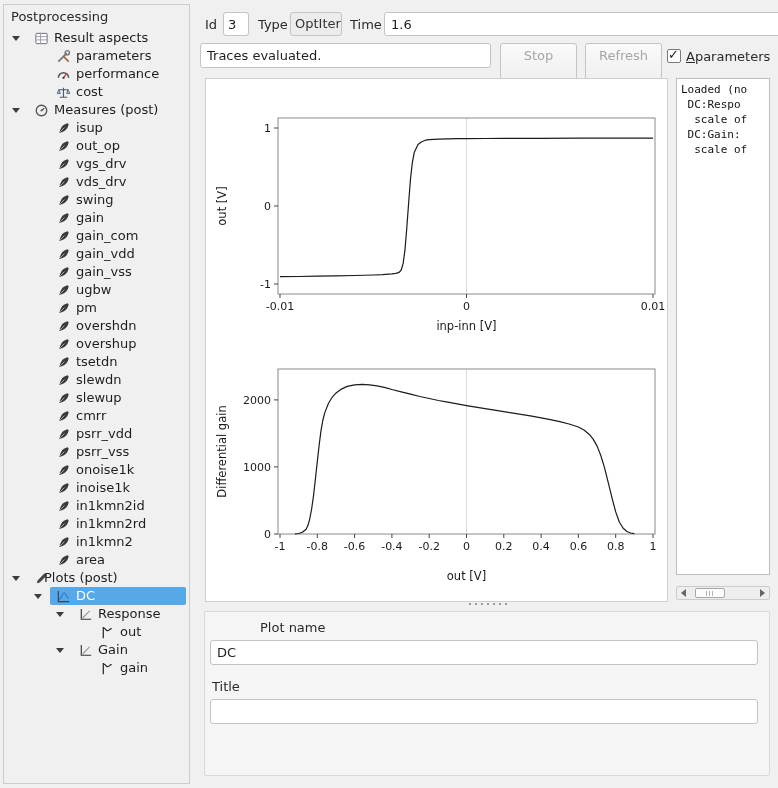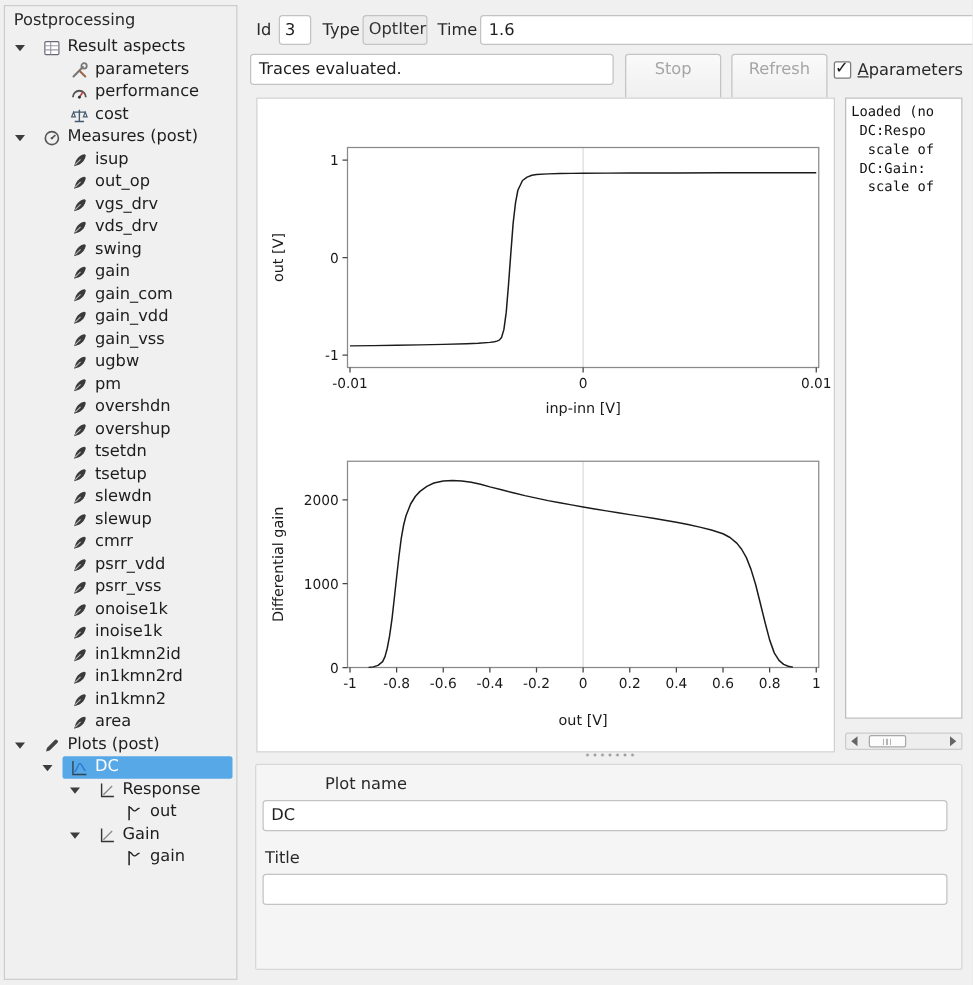--- a/index.html
+++ b/index.html
@@ -244,29 +244,20 @@
           </span>
           <span class="tlabel" style="left: 72px;">tsetdn</span>
         </div>
         <div class="tree-row">
           <span class="ticon" style="left: 52px;">
             <svg viewBox="0 0 16 16">
               <path d="M12.5 2.5C9 3 6 5.5 4.8 8.8L3.5 12.8l4-1.3C10.8 10.2 13 7 13.5 3.5z" fill="#3a3a3a"></path>
               <path d="M4.5 11.5L9 7" stroke="#bbb" stroke-width="0.9"></path>
             </svg>
           </span>
-          <span class="tlabel" style="left: 72px;">tsetup</span>
-        </div>
-        <div class="tree-row">
-          <span class="ticon" style="left: 52px;">
-            <svg viewBox="0 0 16 16">
-              <path d="M12.5 2.5C9 3 6 5.5 4.8 8.8L3.5 12.8l4-1.3C10.8 10.2 13 7 13.5 3.5z" fill="#3a3a3a"></path>
-              <path d="M4.5 11.5L9 7" stroke="#bbb" stroke-width="0.9"></path>
-            </svg>
-          </span>
           <span class="tlabel" style="left: 72px;">slewdn</span>
         </div>
         <div class="tree-row">
           <span class="ticon" style="left: 52px;">
             <svg viewBox="0 0 16 16">
               <path d="M12.5 2.5C9 3 6 5.5 4.8 8.8L3.5 12.8l4-1.3C10.8 10.2 13 7 13.5 3.5z" fill="#3a3a3a"></path>
               <path d="M4.5 11.5L9 7" stroke="#bbb" stroke-width="0.9"></path>
             </svg>
           </span>
           <span class="tlabel" style="left: 72px;">slewup</span>
@@ -352,21 +343,21 @@
           </span>
           <span class="tlabel" style="left: 72px;">area</span>
         </div>
         <div class="tree-row">
           <span class="arrow" style="left: 8px;"></span>
           <span class="ticon" style="left: 30px;">
             <svg viewBox="0 0 16 16">
               <path d="M3 13l.8-3L10.5 3.3a1.3 1.3 0 0 1 1.9 0l.4.4a1.3 1.3 0 0 1 0 1.9L6.1 12.2z" fill="#444"></path>
             </svg>
           </span>
-          <span class="tlabel" style="left: 50px;">Plots (post)</span>
+          <span class="tlabel" style="left: 40px;">Plots (post)</span>
         </div>
         <div class="tree-row selected">
           <div class="selbg" style="left: 46px; right: 3px; background: rgb(87, 168, 230);"></div>
           <span class="arrow" style="left: 30px;"></span>
           <span class="ticon" style="left: 52px;">
             <svg viewBox="0 0 16 16">
               <path d="M2.5 2v11.5H14" fill="none" stroke="#345" stroke-width="1.2"></path>
               <path d="M3.5 11C6 11 6.5 4 8.5 4s2.5 6 5 6" fill="none" stroke="#2d7dd2" stroke-width="1.3"></path>
             </svg>
           </span>

